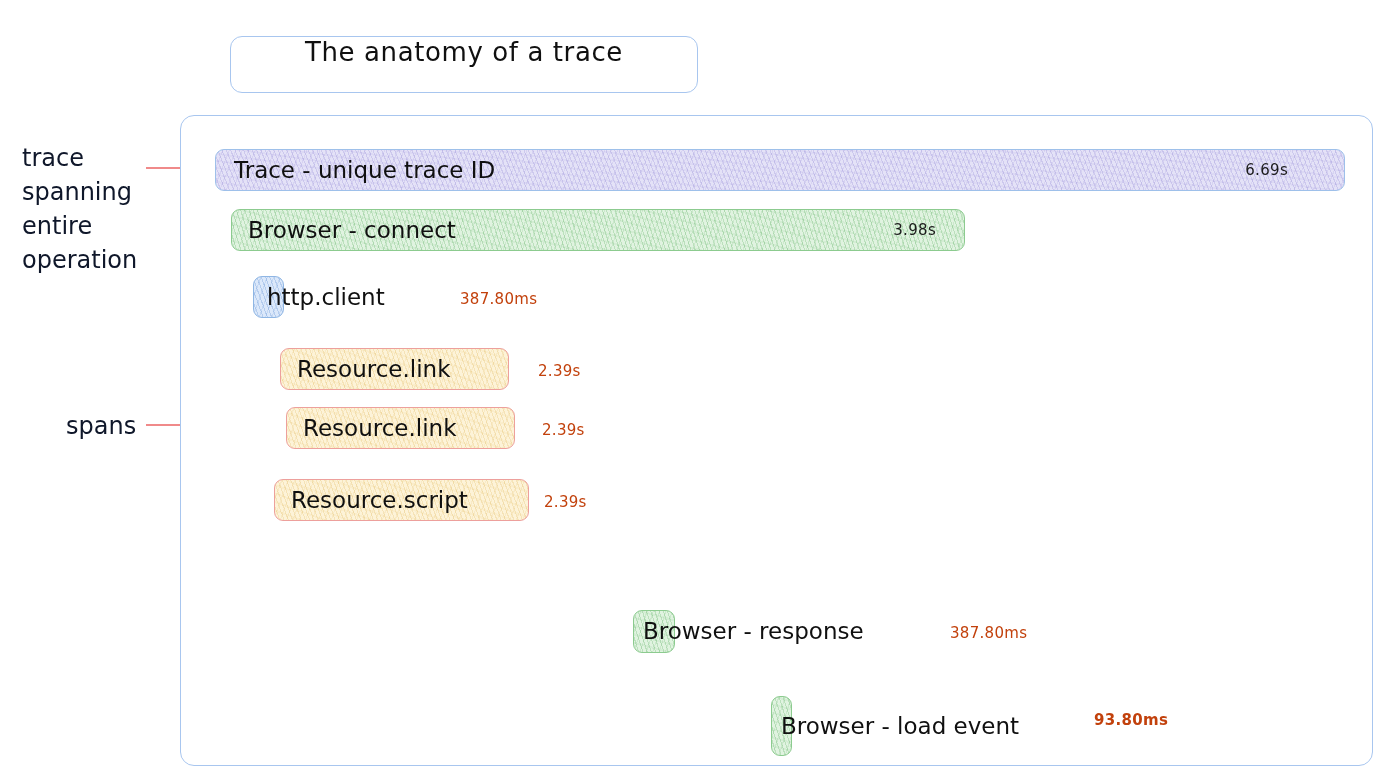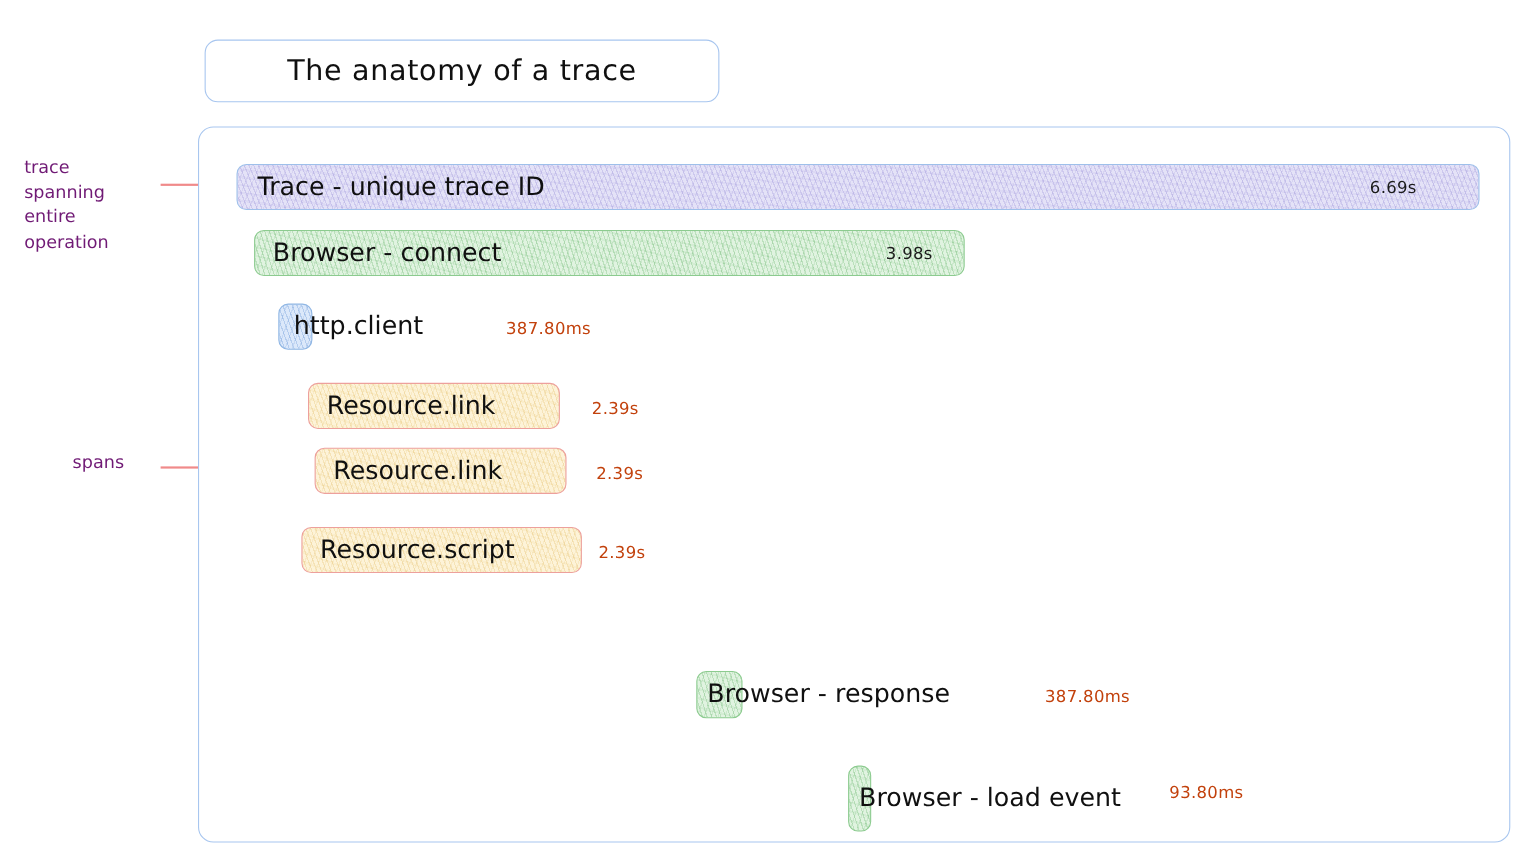--- a/index.html
+++ b/index.html
@@ -15,21 +15,22 @@
     font-family: "DejaVu Sans", sans-serif;
     color: #1d1d1d;
   }
 
   
   .sketch-box {
     position: absolute;
     box-sizing: border-box;
     border-radius: 10px;
     display: flex;
-    align-items: center;
+    align-items: flex-start;
+    margin-left: 44px;
   }
 
   
   #title-box {
     left: 186px;
     top: 36px;
     width: 468px;
     height: 57px;
     border: 1.6px solid #a8c6ef;
     border-radius: 12px;
@@ -118,23 +119,23 @@
     background-image:
       repeating-linear-gradient(70deg, rgba(225,185,95,.28) 0 1px, rgba(255,255,255,0) 1px 4px),
       repeating-linear-gradient(110deg, rgba(225,185,95,.16) 0 1px, rgba(255,255,255,0) 1px 6px),
       repeating-linear-gradient(20deg, rgba(230,195,110,.12) 0 2px, rgba(255,255,255,0) 2px 8px);
     border: 1.5px solid #eda09c;
   }
 
   
   .annotation {
     position: absolute;
-    font-size: 16px;
+    font-size: 24px;
     line-height: 1.42;
-    color: #701a75;
+    color: #0f172a;
     white-space: pre-line;
   }
   #anno-trace { left: 22px; top: 141px; }
   #anno-spans { left: 66px; top: 409px; }
 
   .leader {
     position: absolute;
     background: #f08a8a;
     height: 1.6px;
   }
@@ -163,21 +164,21 @@
 <div class="leader" style="left:146px; top:424px; width:72px;"></div>
 <div class="bracket" style="left:216px; top:212px; height:533px;"></div>
 
 <div id="trace-frame">
 
   <div class="bar fill-purple" style="left:34px; top:33px; width:1130px; height:42px;">
     <span class="bar-label" style="left:18px;">Trace - unique trace ID</span>
     <span class="bar-dur" style="right:56px;">6.69s</span>
   </div>
 
-  <div class="bar fill-green" style="left:50px; top:93px; width:646px; height:42px;text-align:right;">
+  <div class="bar fill-green" style="left:50px; top:93px; width:734px; height:42px;text-align:right;">
     <span class="bar-label" style="left:16px;">Browser - connect</span>
     <span class="bar-dur" style="right:28px;">3.98s</span>
   </div>
 
   <div class="bar fill-blue" style="left:72px; top:160px; width:31px; height:42px;">
     <span class="bar-label" style="left:13px;">http.client</span>
   </div>
   <span class="dur-out" style="left:279px; top:176px;">387.80ms</span>
 
   <div class="bar fill-yellow" style="left:99px; top:232px; width:229px; height:42px;">
@@ -197,15 +198,15 @@
 
 
   <div class="bar fill-green" style="left:452px; top:494px; width:24px; height:43px;padding-left:40px;">
     <span class="bar-label" style="left:9px;">Browser - response</span>
   </div>
   <span class="dur-out" style="left:769px; top:510px;">387.80ms</span>
 
   <div class="bar fill-green" style="left:590px; top:580px; width:21px; height:60px;">
     <span class="bar-label" style="left:9px;">Browser - load event</span>
   </div>
-  <span class="dur-out" style="left:882px; top:597px;">93.80ms</span>
+  <span class="dur-out" style="left:913px; top:597px;font-weight:bold;">93.80ms</span>
 
 </div>
 
 </body></html>

